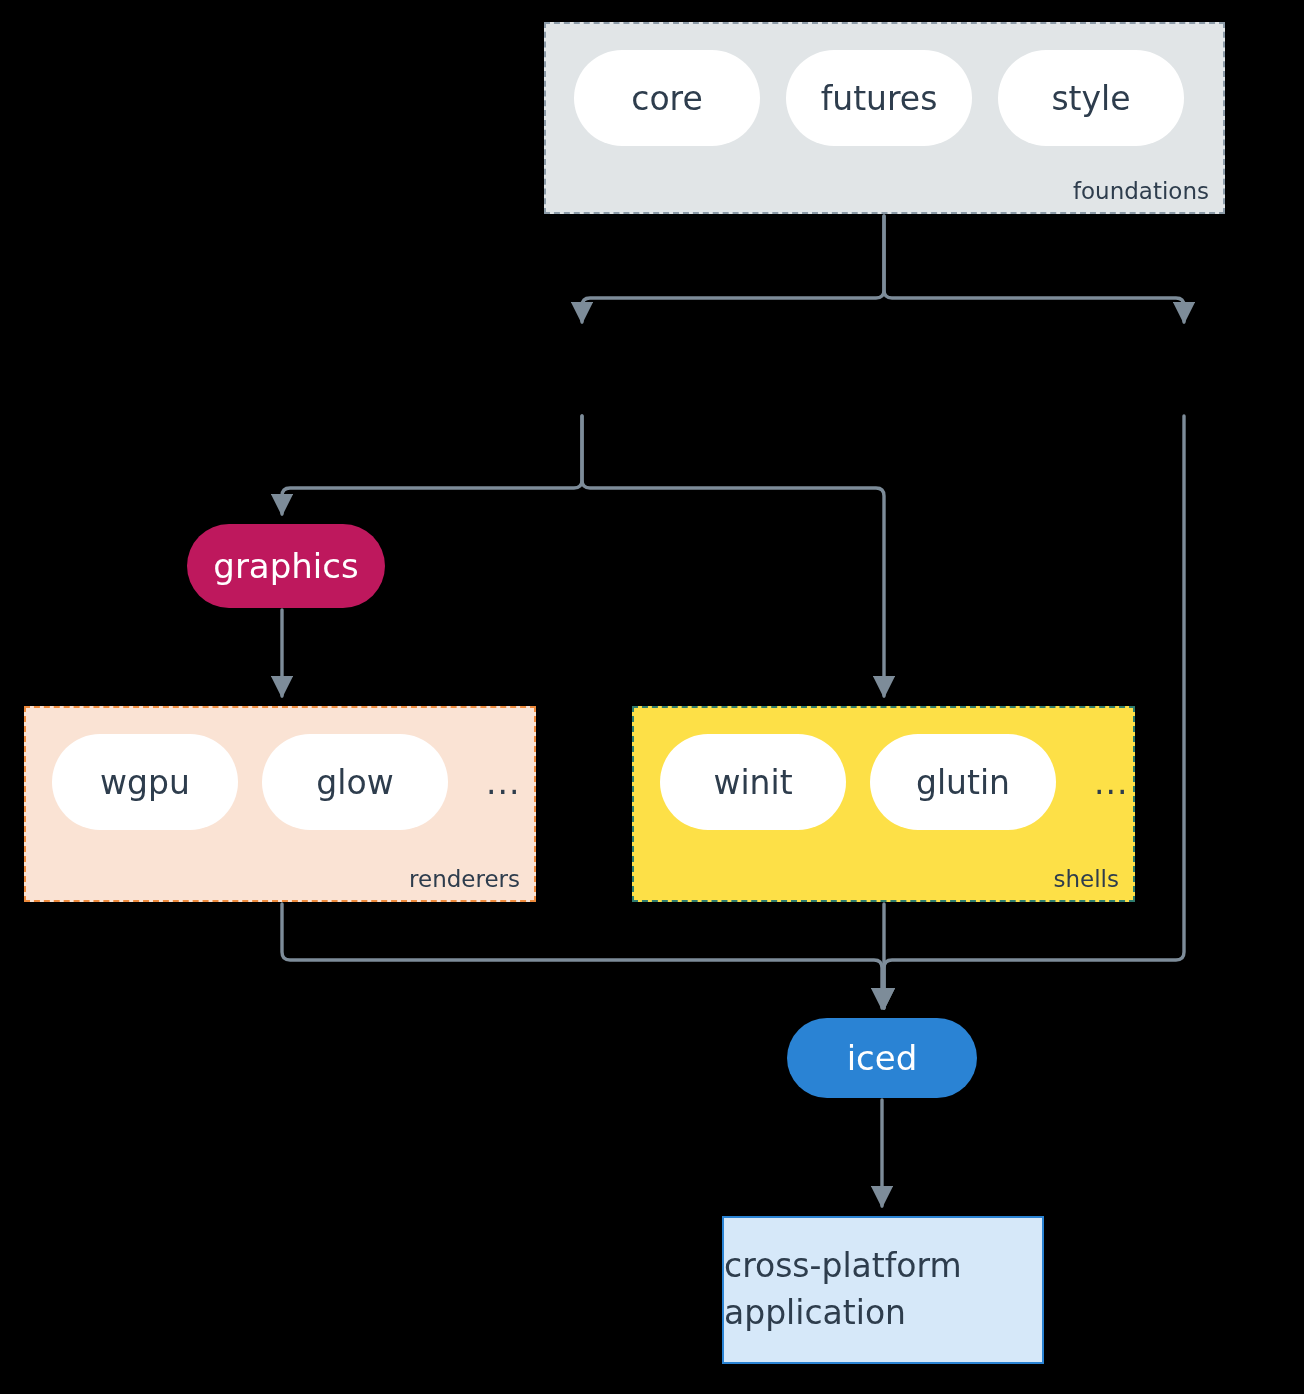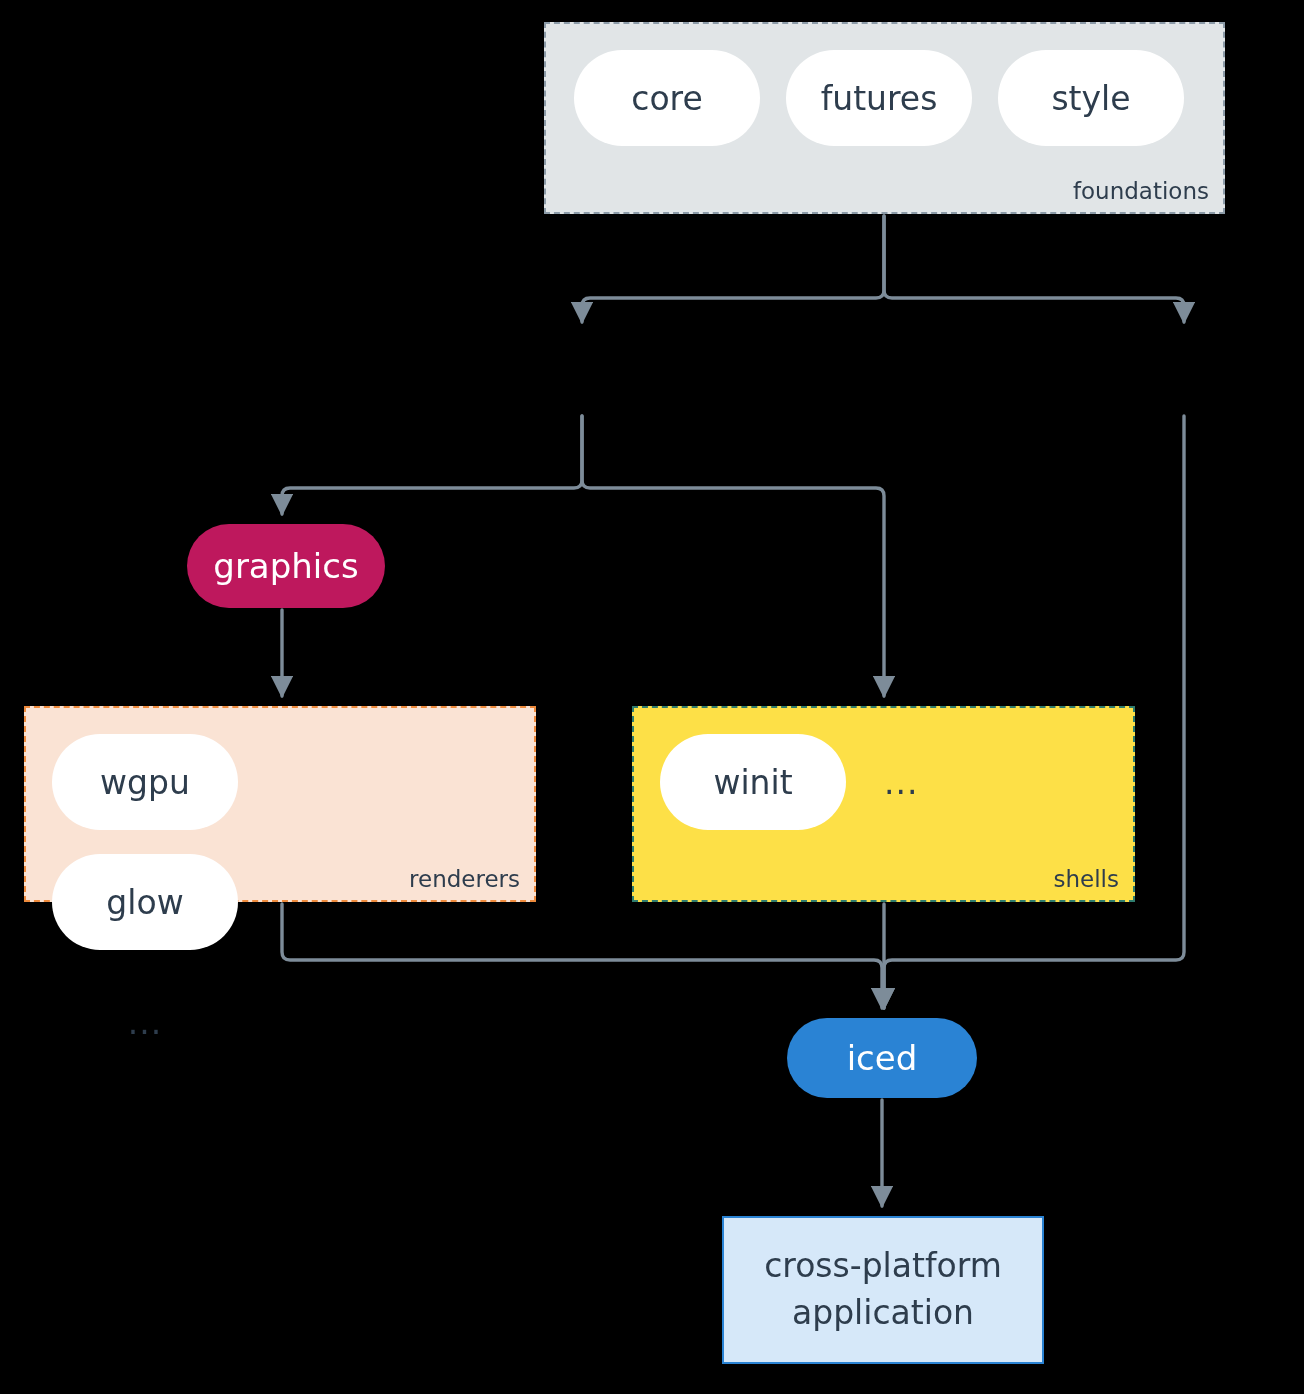--- a/index.html
+++ b/index.html
@@ -58,21 +58,20 @@
 
   #cluster-renderers {
     left: 24px; top: 706px;
     width: 512px; height: 196px;
     background: #FAE3D4;
     border-color: #EE8B3D;
   }
   #cluster-renderers .cluster-items {
     left: 26px; top: 26px;
     gap: 24px;
-    flex-direction: column;
   }
 
   #cluster-shells {
     left: 632px; top: 706px;
     width: 503px; height: 196px;
     background: #fde047;
     border-color: #2F7D6E;
   }
   #cluster-shells .cluster-items {
     left: 26px; top: 26px;
@@ -123,21 +122,20 @@
   
   #node-app {
     position: absolute;
     left: 722px; top: 1216px;
     width: 322px; height: 148px;
     box-sizing: border-box;
     background: #D6E8F9;
     border: 2px solid #2A83D4;
     display: flex;
     flex-direction: column;
-    align-items: center;
     justify-content: center;
     color: #2E3D4D;
     font-size: 33px;
     line-height: 1.42;
   }
   #node-app .line { display: block; white-space: nowrap; }
 </style>
 </head>
 <body>
 
@@ -185,20 +183,21 @@
       <div class="pill">wgpu</div>
       <div class="pill">glow</div>
       <div class="ellipsis">...</div>
     </div>
     <div class="cluster-label">renderers</div>
   </div>
 
   <div class="cluster" id="cluster-shells">
     <div class="cluster-items">
       <div class="pill">winit</div>
+      <div class="pill">glutin</div>
       <div class="ellipsis">...</div>
     </div>
     <div class="cluster-label">shells</div>
   </div>
 
   <div class="node" id="node-graphics">graphics</div>
   <div class="node" id="node-iced">iced</div>
 
   <div id="node-app">
     <span class="line">cross-platform</span>

